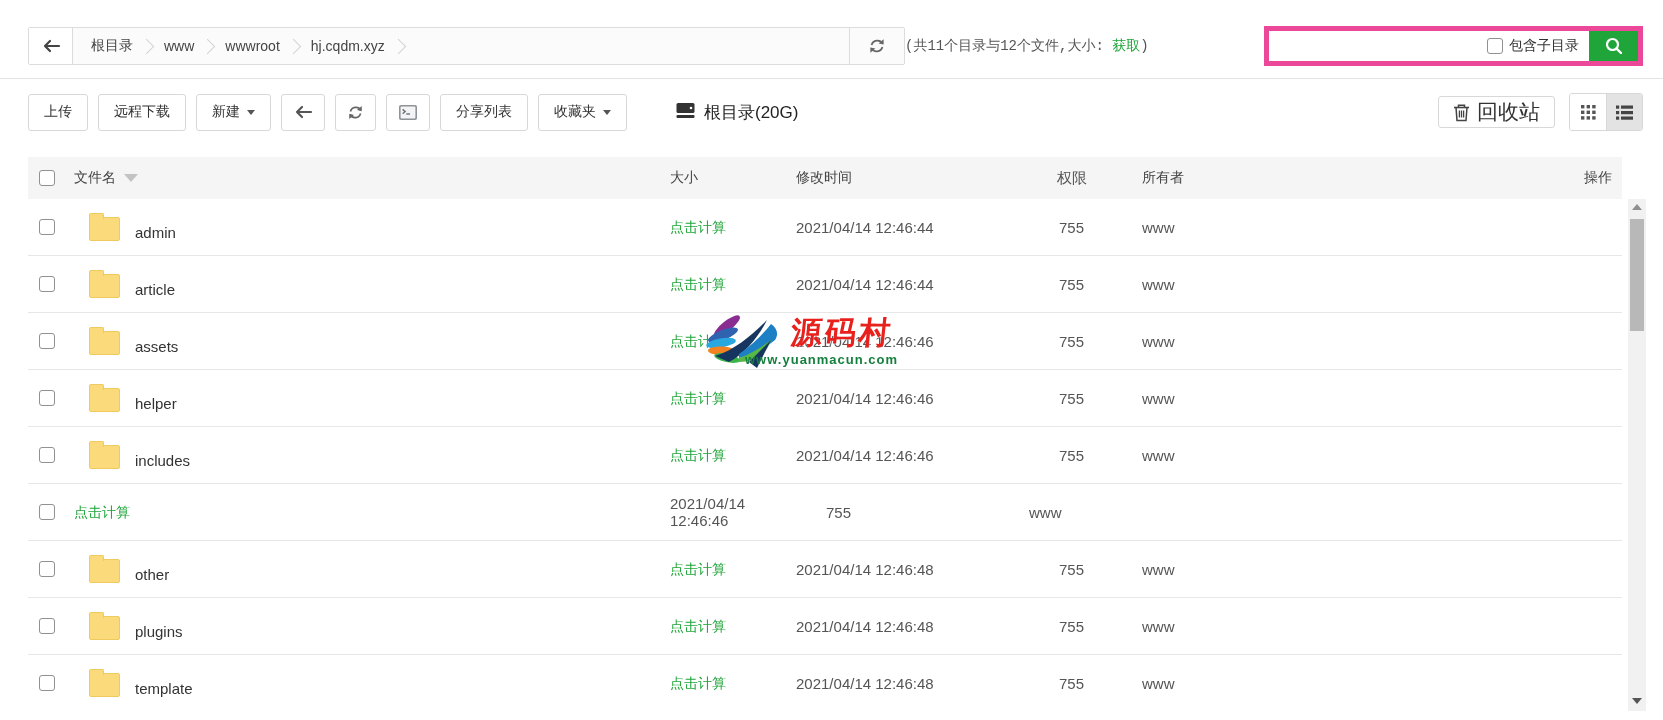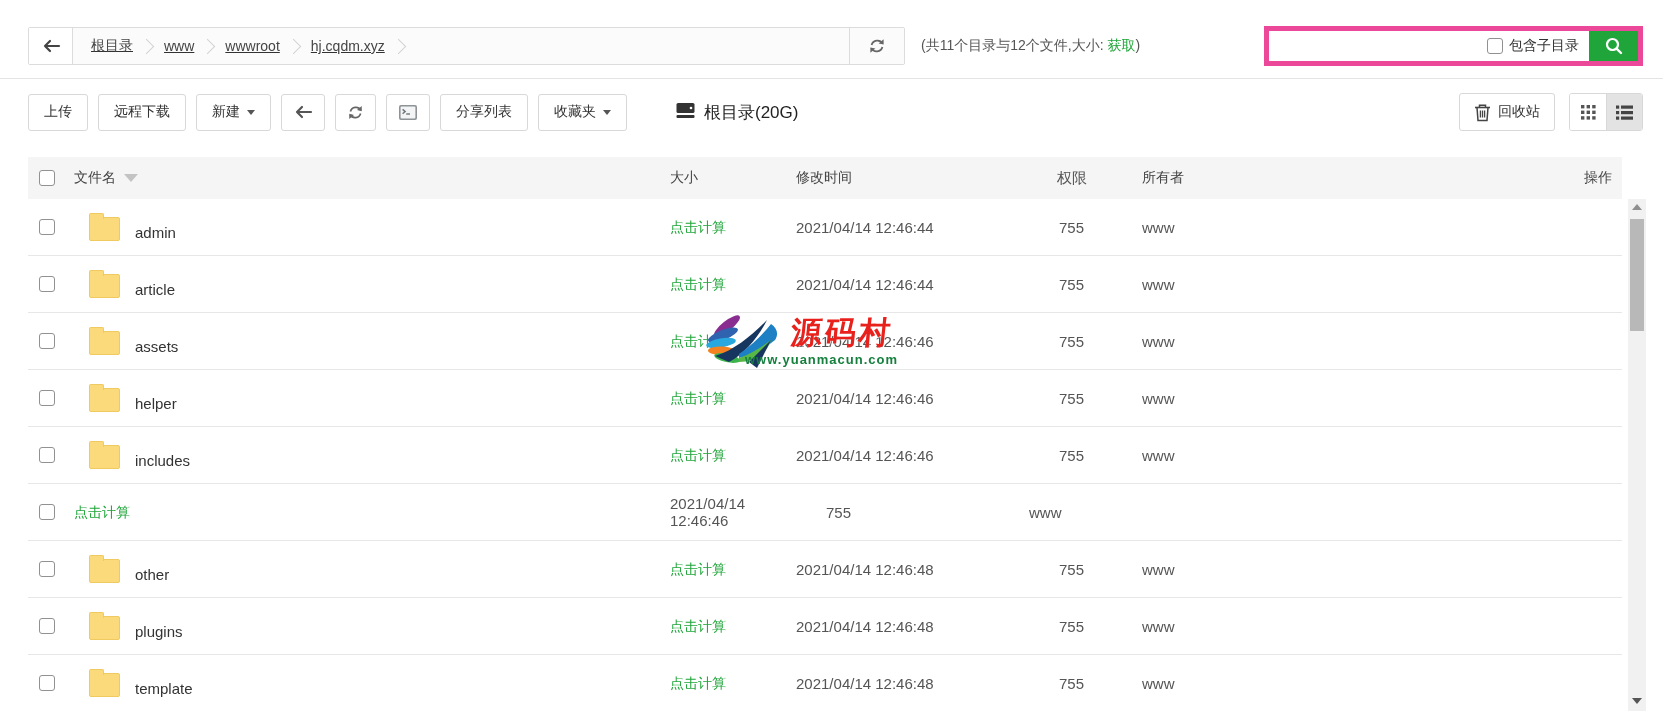--- a/index.html
+++ b/index.html
@@ -2,30 +2,30 @@
 <html><head>
 <meta charset="utf-8">
 <style>
   * { margin:0; padding:0; box-sizing:border-box; }
   html,body { width:1663px; height:720px; overflow:hidden; background:#fff;
     font-family:"Liberation Sans","DejaVu Sans",sans-serif; color:#333; }
 
   
   .topbar { display:flex; align-items:center; margin:27px 20px 0 28px; height:38px; }
   .path-box { display:flex; align-items:stretch; height:38px; width:877px;
-    border:1px solid #dcdcdc; background:#fbfbfb; border-radius:2px;text-decoration:underline; }
+    border:1px solid #dcdcdc; background:#fbfbfb; border-radius:2px; }
   .back-btn { width:44px; display:flex; align-items:center; justify-content:center;
     border-right:1px solid #dcdcdc; background:#fff; cursor:pointer; }
   .crumbs { display:flex; align-items:center; flex:1; padding-left:14px; overflow:hidden; }
   .crumb { font-size:14px; color:#444; padding:0 4px; cursor:pointer; white-space:nowrap; }
   .chev { width:11px; height:11px; border-top:1px solid #d2d2d2; border-right:1px solid #d2d2d2;
     transform:rotate(45deg); margin:0 8px 0 4px; flex:none; }
   .refresh-btn { width:55px; display:flex; align-items:center; justify-content:center;
     border-left:1px solid #dcdcdc; background:#fbfbfb; cursor:pointer; }
-  .stats { margin-left:16px; font-size:14px; color:#555; white-space:nowrap; }
+  .stats { font-size:14px; color:#555; white-space:nowrap;font-family:Liberation Mono, monospace; }
   .stats a { color:#20a53a; text-decoration:none; cursor:pointer; }
   .search-wrap { margin-left:auto; display:flex; align-items:stretch; height:40px;
     border:5px solid #ec4899; background:#fff; }
   .search-input { border:none; outline:none; width:218px; padding:0 8px; font-size:14px; }
   .subdir { display:flex; align-items:center; gap:6px; font-size:14px; color:#333;
     padding-right:10px; white-space:nowrap; cursor:pointer; }
   input[type=checkbox] { appearance:none; -webkit-appearance:none; width:16px; height:16px;
     border:1px solid #919191; border-radius:3px; background:#fff; cursor:pointer; flex:none; }
   .search-btn { width:49px; background:#20a53a; border:none; display:flex; align-items:center;
     justify-content:center; cursor:pointer; }
@@ -36,21 +36,21 @@
   .toolbar { display:flex; align-items:center; margin:14px 20px 0 28px; height:38px; }
   .tbtn { height:37px; background:#fff; border:1px solid #d8d8d8; border-radius:3px;
     font-size:14px; color:#333; padding:0 15px; margin-right:10px; cursor:pointer;
     display:inline-flex; align-items:center; gap:7px; white-space:nowrap;
     font-family:inherit; }
   .tbtn.iconic { padding:0 11px; }
   .caret { width:0; height:0; border-left:4px solid transparent; border-right:4px solid transparent;
     border-top:5px solid #555; margin-top:1px; }
   .disk { display:flex; align-items:flex-start; gap:8px; margin-left:38px; font-size:17px; color:#222; }
   .right-tools { margin-left:auto; display:flex; align-items:center; }
-  .recycle { height:38px; font-size:14px; padding:0 14px; margin-right:14px; }
+  .recycle { height:32px; font-size:21px; padding:0 14px; margin-right:14px; }
   .view-group { display:flex; border:1px solid #d8d8d8; border-radius:3px; overflow:hidden; }
   .vbtn { width:36px; height:36px; background:#fff; border:none; display:flex; align-items:center;
     justify-content:center; cursor:pointer; }
   .vbtn + .vbtn { border-left:1px solid #d8d8d8; }
   .vbtn.active { background:#e3e3e3; }
 
   
   .table-zone { margin:26px 17px 0 28px; position:relative; }
   .grid { display:grid; align-items:center;
     grid-template-columns:38px 588px 118px 225px 105px 125px 1fr 80px;gap:8px; }

